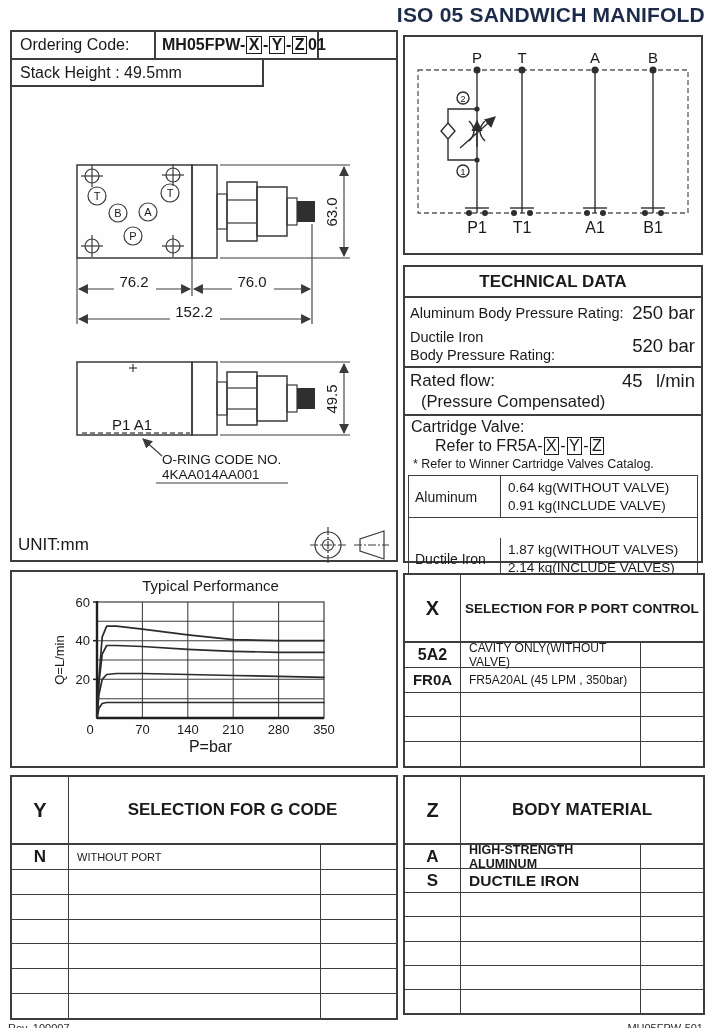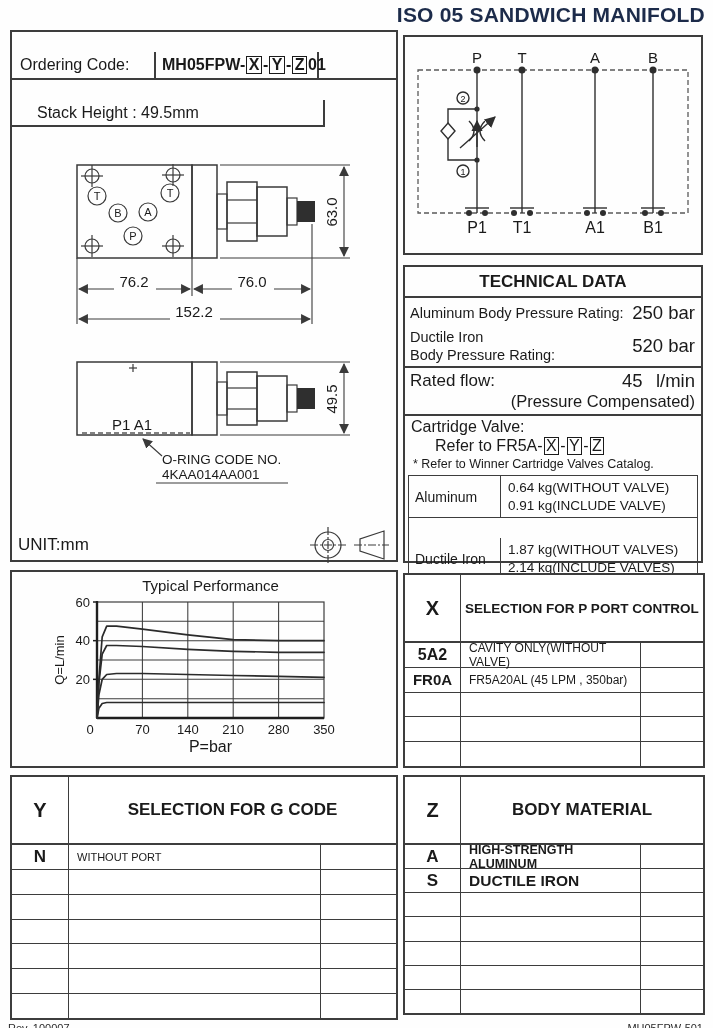--- a/index.html
+++ b/index.html
@@ -3,21 +3,21 @@
 <meta charset="utf-8">
 <style>
   html,body{margin:0;padding:0;background:#e8e8e8;}
   #page{position:relative;width:713px;height:1028px;background:#fefefe;overflow:hidden;
         font-family:"Liberation Sans",sans-serif;color:#1a1a1a;}
   .abs{position:absolute;}
   .box{border:2px solid #3d3d3d;box-sizing:border-box;}
   
   .main-title{font-size:21px;font-weight:bold;color:#1c2b4a;letter-spacing:0.2px;}
   
-  .ord-row{display:flex;align-items:center;box-sizing:border-box;font-size:16px;margin-top:20px;}
+  .ord-row{display:flex;align-items:center;box-sizing:border-box;font-size:16px;}
   .ord-label{padding-left:8px;width:142px;box-sizing:border-box;}
   .ord-code{font-weight:bold;padding-left:6px;width:165px;box-sizing:border-box;
             border-left:2px solid #3d3d3d;border-right:2px solid #3d3d3d;height:100%;
             display:flex;align-items:center;}
   .codebox{display:inline-block;border:1.6px solid #1a1a1a;padding:0 1.5px;line-height:1.0;margin:0 1px;}
   
   .td-title{font-size:17px;font-weight:bold;text-align:center;line-height:29px;
             border-bottom:2px solid #3d3d3d;}
   .td-row{display:flex;justify-content:space-between;align-items:center;padding:2px 6px 2px 5px;}
   .td-lab{font-size:14.5px;line-height:1.25;}
@@ -82,21 +82,21 @@
       <div class="ord-code">
           <span>MH05FPW-</span>
           <span class="codebox">X</span>
           <span>-</span>
           <span class="codebox">Y</span>
           <span>-</span>
           <span class="codebox">Z</span>
           <span>01</span>
         </div>
     </div>
-    <div class="ord-row" style="height:27px;border-bottom:2px solid #3d3d3d;border-right:2px solid #3d3d3d;width:313px;padding-left:25px;">
+    <div class="ord-row" style="height:27px;border-bottom:2px solid #3d3d3d;border-right:2px solid #3d3d3d;width:252px;padding-left:8px;">
       <span>Stack Height : 49.5mm</span>
     </div>
   </div>
 
   <svg class="abs" style="left:10px;top:150px;" width="388" height="190" viewBox="0 0 388 190">
     <defs>
       <marker id="ar1" viewBox="0 0 10 10" refX="9" refY="5" markerWidth="9" markerHeight="9" orient="auto-start-reverse">
         <path d="M0,0 L10,5 L0,10 z" fill="#3a3a3a"></path>
       </marker>
     </defs>
@@ -280,21 +280,21 @@
     </div>
     <div class="td-row">
       <span class="td-lab"><span>Ductile Iron</span><br><span>Body Pressure Rating:</span></span>
       <span class="td-val">520 bar</span>
     </div>
     <div class="td-sep"></div>
     <div class="td-row" style="padding-bottom:0;">
       <span style="font-size:17px;">Rated flow:</span>
       <span><span class="td-val">45</span>&nbsp;&nbsp;&nbsp;<span class="td-val">l/min</span></span>
     </div>
-    <div style="text-align:right;font-size:16.5px;padding:0 6px 3px 4px;">(Pressure Compensated)</div>
+    <div style="font-size:16.5px;padding:0 6px 3px 16px;">(Pressure Compensated)</div>
     <div class="td-sep"></div>
     <div style="font-size:16px;padding:2px 0 0 6px;">Cartridge Valve:</div>
     <div style="font-size:16px;padding:1px 0 2px 30px;"><span>Refer to FR5A-</span><span class="codebox" style="font-weight:normal;">X</span><span>-</span><span class="codebox" style="font-weight:normal;">Y</span><span>-</span><span class="codebox" style="font-weight:normal;">Z</span></div>
     <div class="td-note">* Refer to Winner Cartridge Valves Catalog.</div>
     <div class="wt-table">
       <div class="wt-row">
         <div class="wt-mat">Aluminum</div>
         <div class="wt-vals"><span>0.64 kg(WITHOUT VALVE)</span><br><span>0.91 kg(INCLUDE VALVE)</span></div>
       </div>
       <div class="wt-row">

